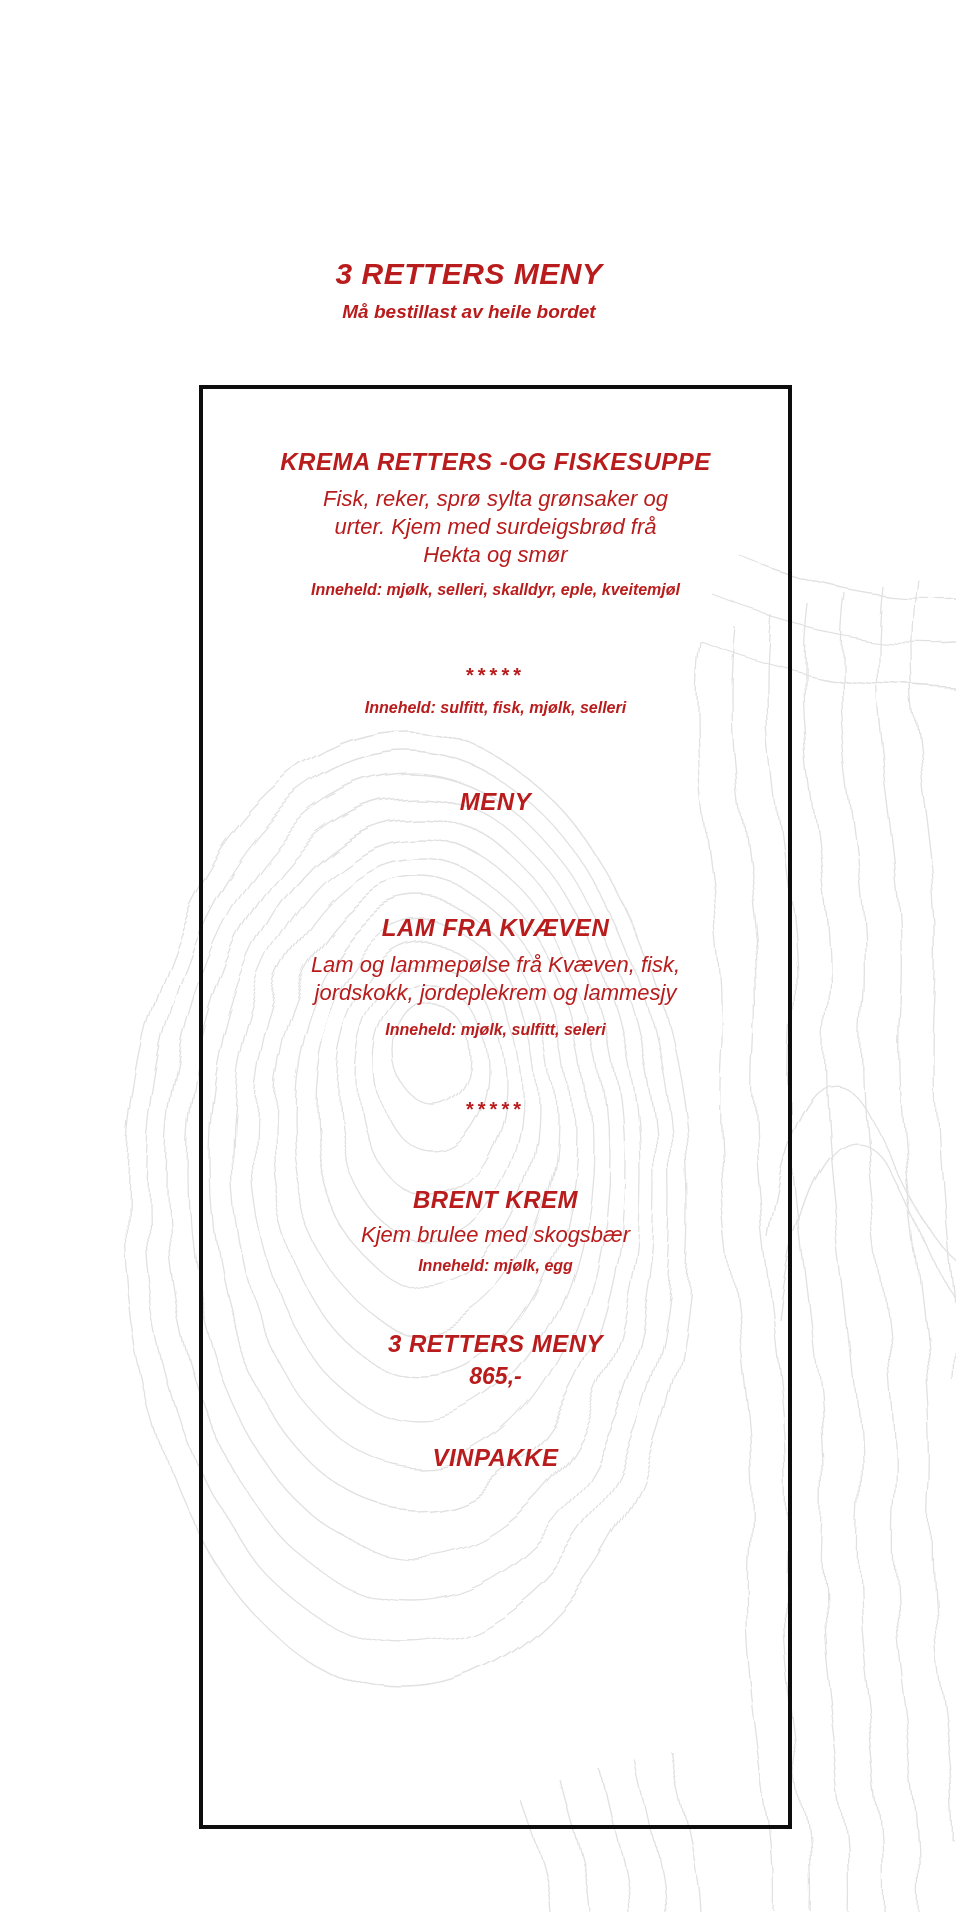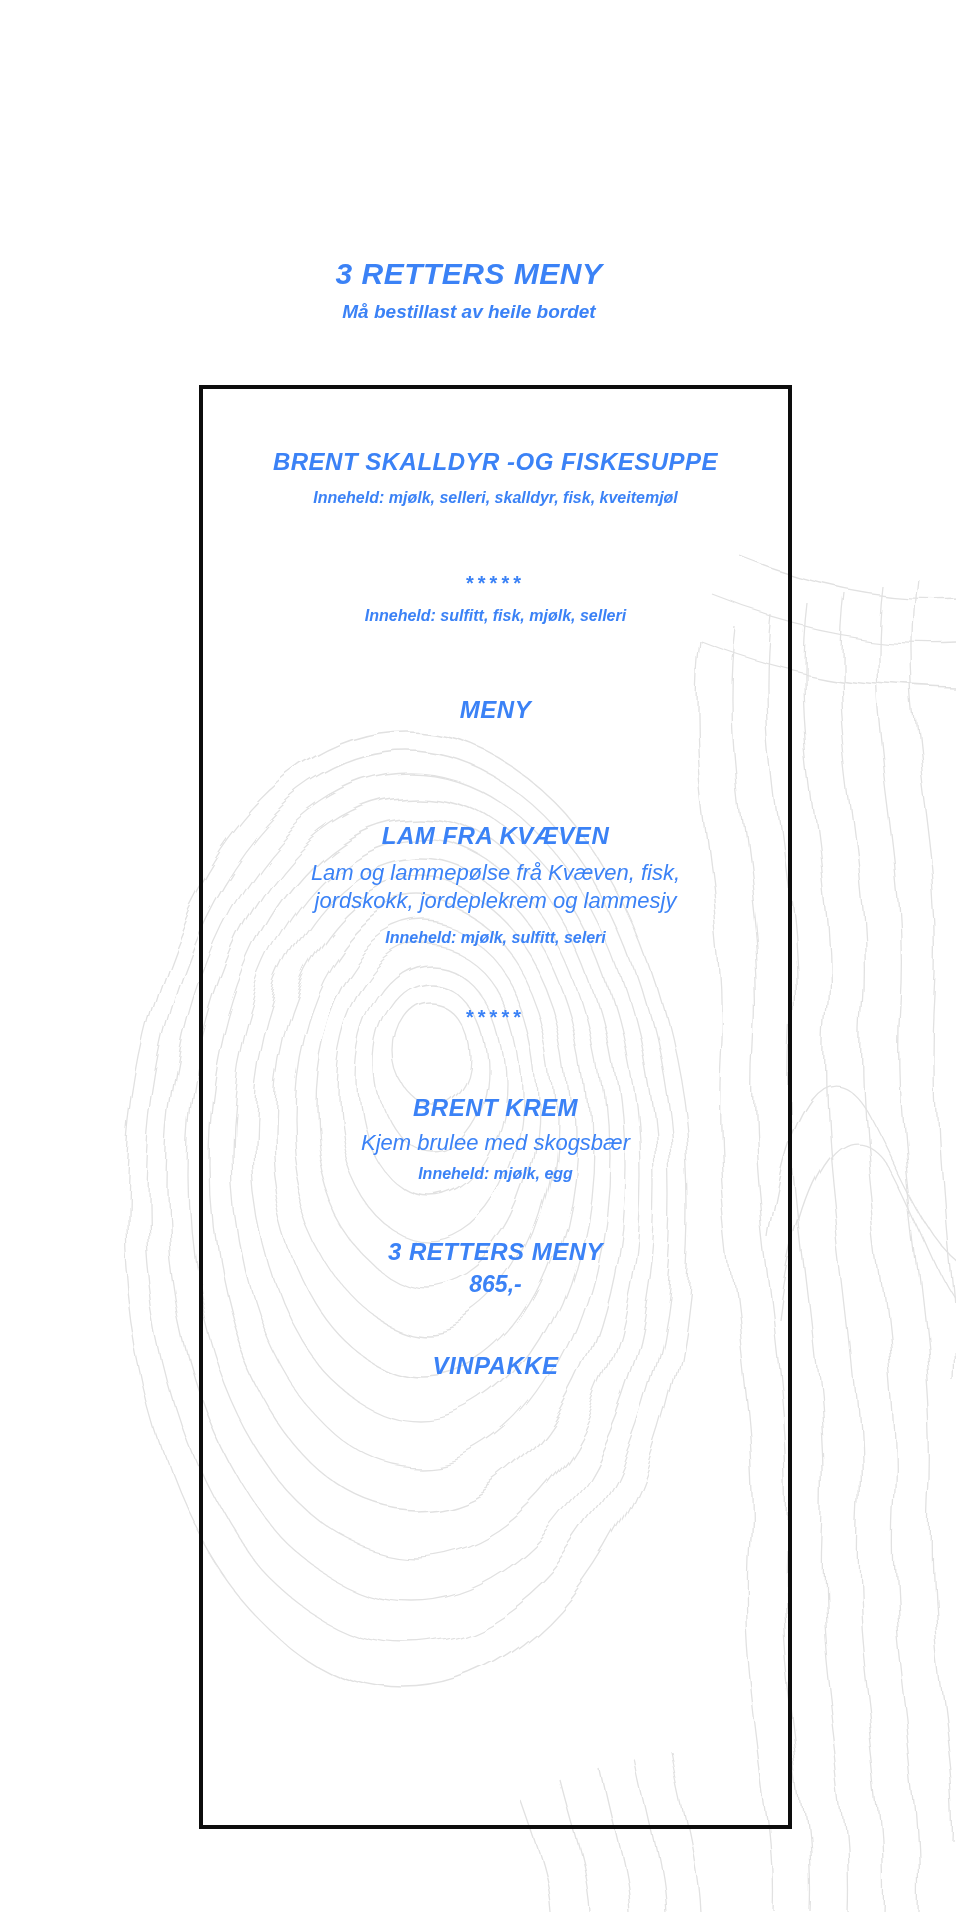--- a/index.html
+++ b/index.html
@@ -6,21 +6,21 @@
   html, body { background: #ffffff; }
   body { width: 956px; height: 1912px; }
 
   .page {
     position: relative;
     width: 956px;
     height: 1912px;
     background: #ffffff;
     overflow: hidden;
     font-family: "Liberation Sans", "DejaVu Sans", sans-serif;
-    color: #3b82f6;
+    color: #b91c1c;
   }
 
   
   .bg {
     position: absolute;
     inset: 0;
     width: 956px;
     height: 1912px;
     z-index: 0;
   }
@@ -181,22 +181,25 @@
 
   <header class="pagehead">
     <div class="inner">
       <div class="page-title">3 RETTERS MENY</div>
       <div class="page-subtitle">Må bestillast av heile bordet</div>
     </div>
   </header>
 
   <section class="card">
 
-    <h2 class="course-name">BRENT SKALLDYR -OG FISKESUPPE</h2>
-    <p class="course-allerg">Inneheld: mjølk, selleri, skalldyr, fisk, kveitemjøl</p>
+    <h2 class="course-name">KREMA RETTERS -OG FISKESUPPE</h2>
+    <p class="course-desc">Fisk, reker, sprø sylta grønsaker og
+urter. Kjem med surdeigsbrød frå
+Hekta og smør</p>
+    <p class="course-allerg">Inneheld: mjølk, selleri, skalldyr, eple, kveitemjøl</p>
 
     <div class="stars mt-stars1">*****</div>
 
     <p class="course-allerg">Inneheld: sulfitt, fisk, mjølk, selleri</p>
 
     <div class="or-label mt-eller">MENY</div>
 
     <h2 class="course-name mt-lam">LAM FRA KVÆVEN</h2>
     <p class="course-desc">Lam og lammepølse frå Kvæven, fisk,
 jordskokk, jordeplekrem og lammesjy</p>

